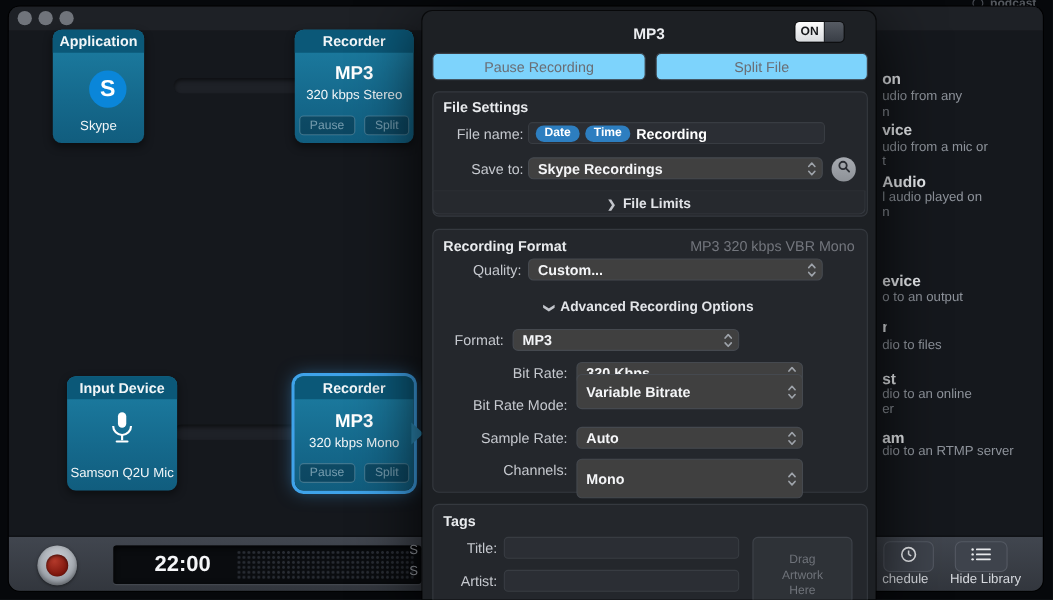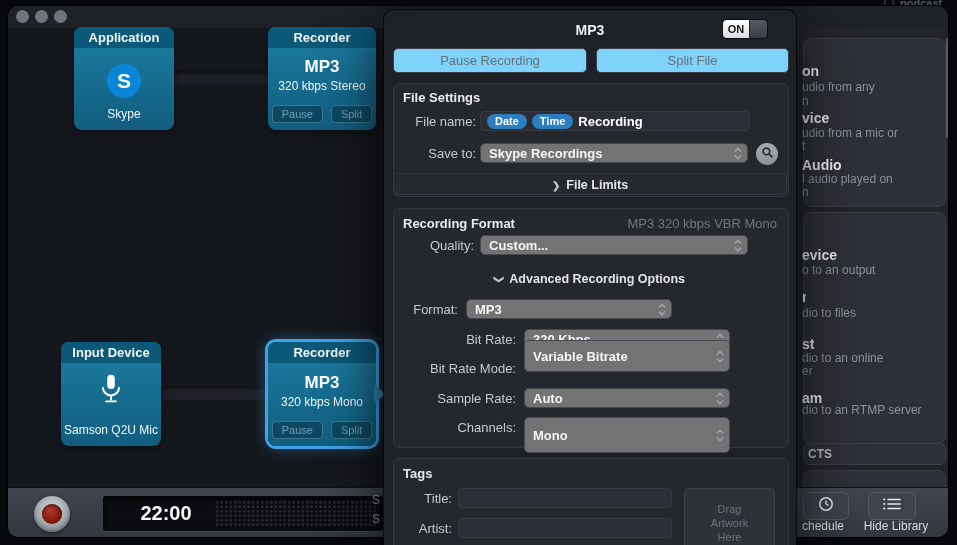--- a/index.html
+++ b/index.html
@@ -23,21 +23,21 @@
            color:rgba(215,235,245,.5);font-size:11px;line-height:14px;padding:1px 9px;border-radius:4px}
   .blocklabel{font-size:12px;color:#f2f6f8}
   
   .popover{left:384px;top:10px;width:412px;height:535px;background:#1d2024;border-radius:9px 9px 0 0;
            box-shadow:0 14px 60px rgba(0,0,0,.85),0 0 0 1px rgba(0,0,0,.65);z-index:10}
   .pcard{background:#24272c;border:1px solid #35393f;border-radius:6px}
   .pbtn{background:#7dd3fc;border:1px solid #3a3e45;border-radius:5px;color:#6a6e75;
         font-size:13px;text-align:center}
   .plabel{color:#c6c9cf;font-size:13px;text-align:right;white-space:nowrap}
   .heading{color:#e9ebee;font-size:13px;font-weight:700}
-  .dd{background:#737373;border:1px solid #45494f;border-radius:5px;display:flex;align-items:center;
+  .dd{background:#404040;border:1px solid #45494f;border-radius:5px;display:flex;align-items:center;
       padding:0 5px 0 8px;color:#f4f5f7;font-size:13px;font-weight:700;box-sizing:border-box}
   .sp{margin-left:auto;display:flex;align-items:center}
   .field{background:#2b2e34;border:1px solid #383c42;border-radius:4px;display:flex;align-items:center;
          gap:5px;padding:0 6px;box-sizing:border-box}
   .token{background:#2d7ec0;color:#fff;font-size:11px;font-weight:700;line-height:15px;
          padding:0 8px;border-radius:8px}
   .fieldtext{font-size:13px;font-weight:700;color:#fff}
   .pinput{background:#2b2e34;border:1px solid #383c42;border-radius:4px;box-sizing:border-box;
           color:#fff;font-size:13px;padding:0 6px;outline:none}
   .disc{color:#e2e4e8;font-size:12.5px;font-weight:600;text-align:center}
@@ -70,21 +70,21 @@
   <div class="abs titlebar"></div>
   <span class="abs tl" style="left:8px"></span>
   <span class="abs tl" style="left:27px"></span>
   <span class="abs tl" style="left:46px"></span>
 
   <div class="abs" style="left:0;top:22px;width:940px;height:459px;background:#15181d"></div>
 
   <div class="abs wire" style="left:150px;top:65px;width:118px"></div>
   <div class="abs wire" style="left:150px;top:380px;width:118px"></div>
 
-  <div class="abs block" style="left:66px;top:21px;width:100px;height:103px">
+  <div class="abs block" style="left:40px;top:21px;width:83px;height:103px">
     <div class="bhead">Application</div>
     <div class="abs" style="left:33px;top:37px;width:34px;height:34px;border-radius:50%;background:#0a86d9;
                 color:#fff;font-size:21px;font-weight:700;line-height:34px;text-align:center">S</div>
     <div class="abs blocklabel" style="left:0;right:0;top:80px">Skype</div>
   </div>
 
   <div class="abs block" style="left:260px;top:21px;width:108px;height:103px">
     <div class="bhead">Recorder</div>
     <div class="abs" style="left:0;right:0;top:30px;font-size:17px;font-weight:700">MP3</div>
     <div class="abs blocklabel" style="left:0;right:0;top:52px">320 kbps Stereo</div>
@@ -113,29 +113,20 @@
     <div class="abs blocklabel" style="left:0;right:0;top:53px">320 kbps Mono</div>
     <div class="miniwrap" style="top:79px">
       <span class="minibtn">Pause</span>
       <span class="minibtn">Split</span>
     </div>
   </div>
 
   <div class="abs" style="left:366px;top:378px;width:0;height:0;border-top:10px solid transparent;
               border-bottom:10px solid transparent;border-left:11px solid #2e8cb8;z-index:5"></div>
 
-  <div class="abs" style="left:784px;top:22px;width:156px;height:459px;background:#222429">
-    <div class="abs libcard" style="left:11px;top:10px;width:141px;height:167px"></div>
-    <div class="abs libcard" style="left:11px;top:184px;width:141px;height:230px"></div>
-    <div class="abs libcard" style="left:11px;top:415px;width:141px;height:20px;border-radius:6px">
-      <span class="abs" style="left:4px;top:0;line-height:20px;font-size:12px;font-weight:600;color:#b6bac0">CTS</span>
-    </div>
-    <div class="abs libcard" style="left:11px;top:442px;width:141px;height:17px;border-radius:8px 8px 0 0"></div>
-    <div class="abs" style="left:154px;top:10px;width:3px;height:100px;background:#565a61;border-radius:2px"></div>
-  </div>
 
   <span class="abs lib-title" style="left:794px;top:57px">on</span>
   <span class="abs lib-desc" style="left:794px;top:75px">udio from any</span>
   <span class="abs lib-desc" style="left:794px;top:89px">n</span>
   <span class="abs lib-title" style="left:794px;top:104px">vice</span>
   <span class="abs lib-desc" style="left:794px;top:121px">udio from a mic or</span>
   <span class="abs lib-desc" style="left:794px;top:134px">t</span>
   <span class="abs lib-title" style="left:794px;top:151px">Audio</span>
   <span class="abs lib-desc" style="left:794px;top:167px">l audio played on</span>
   <span class="abs lib-desc" style="left:794px;top:180px">n</span>

